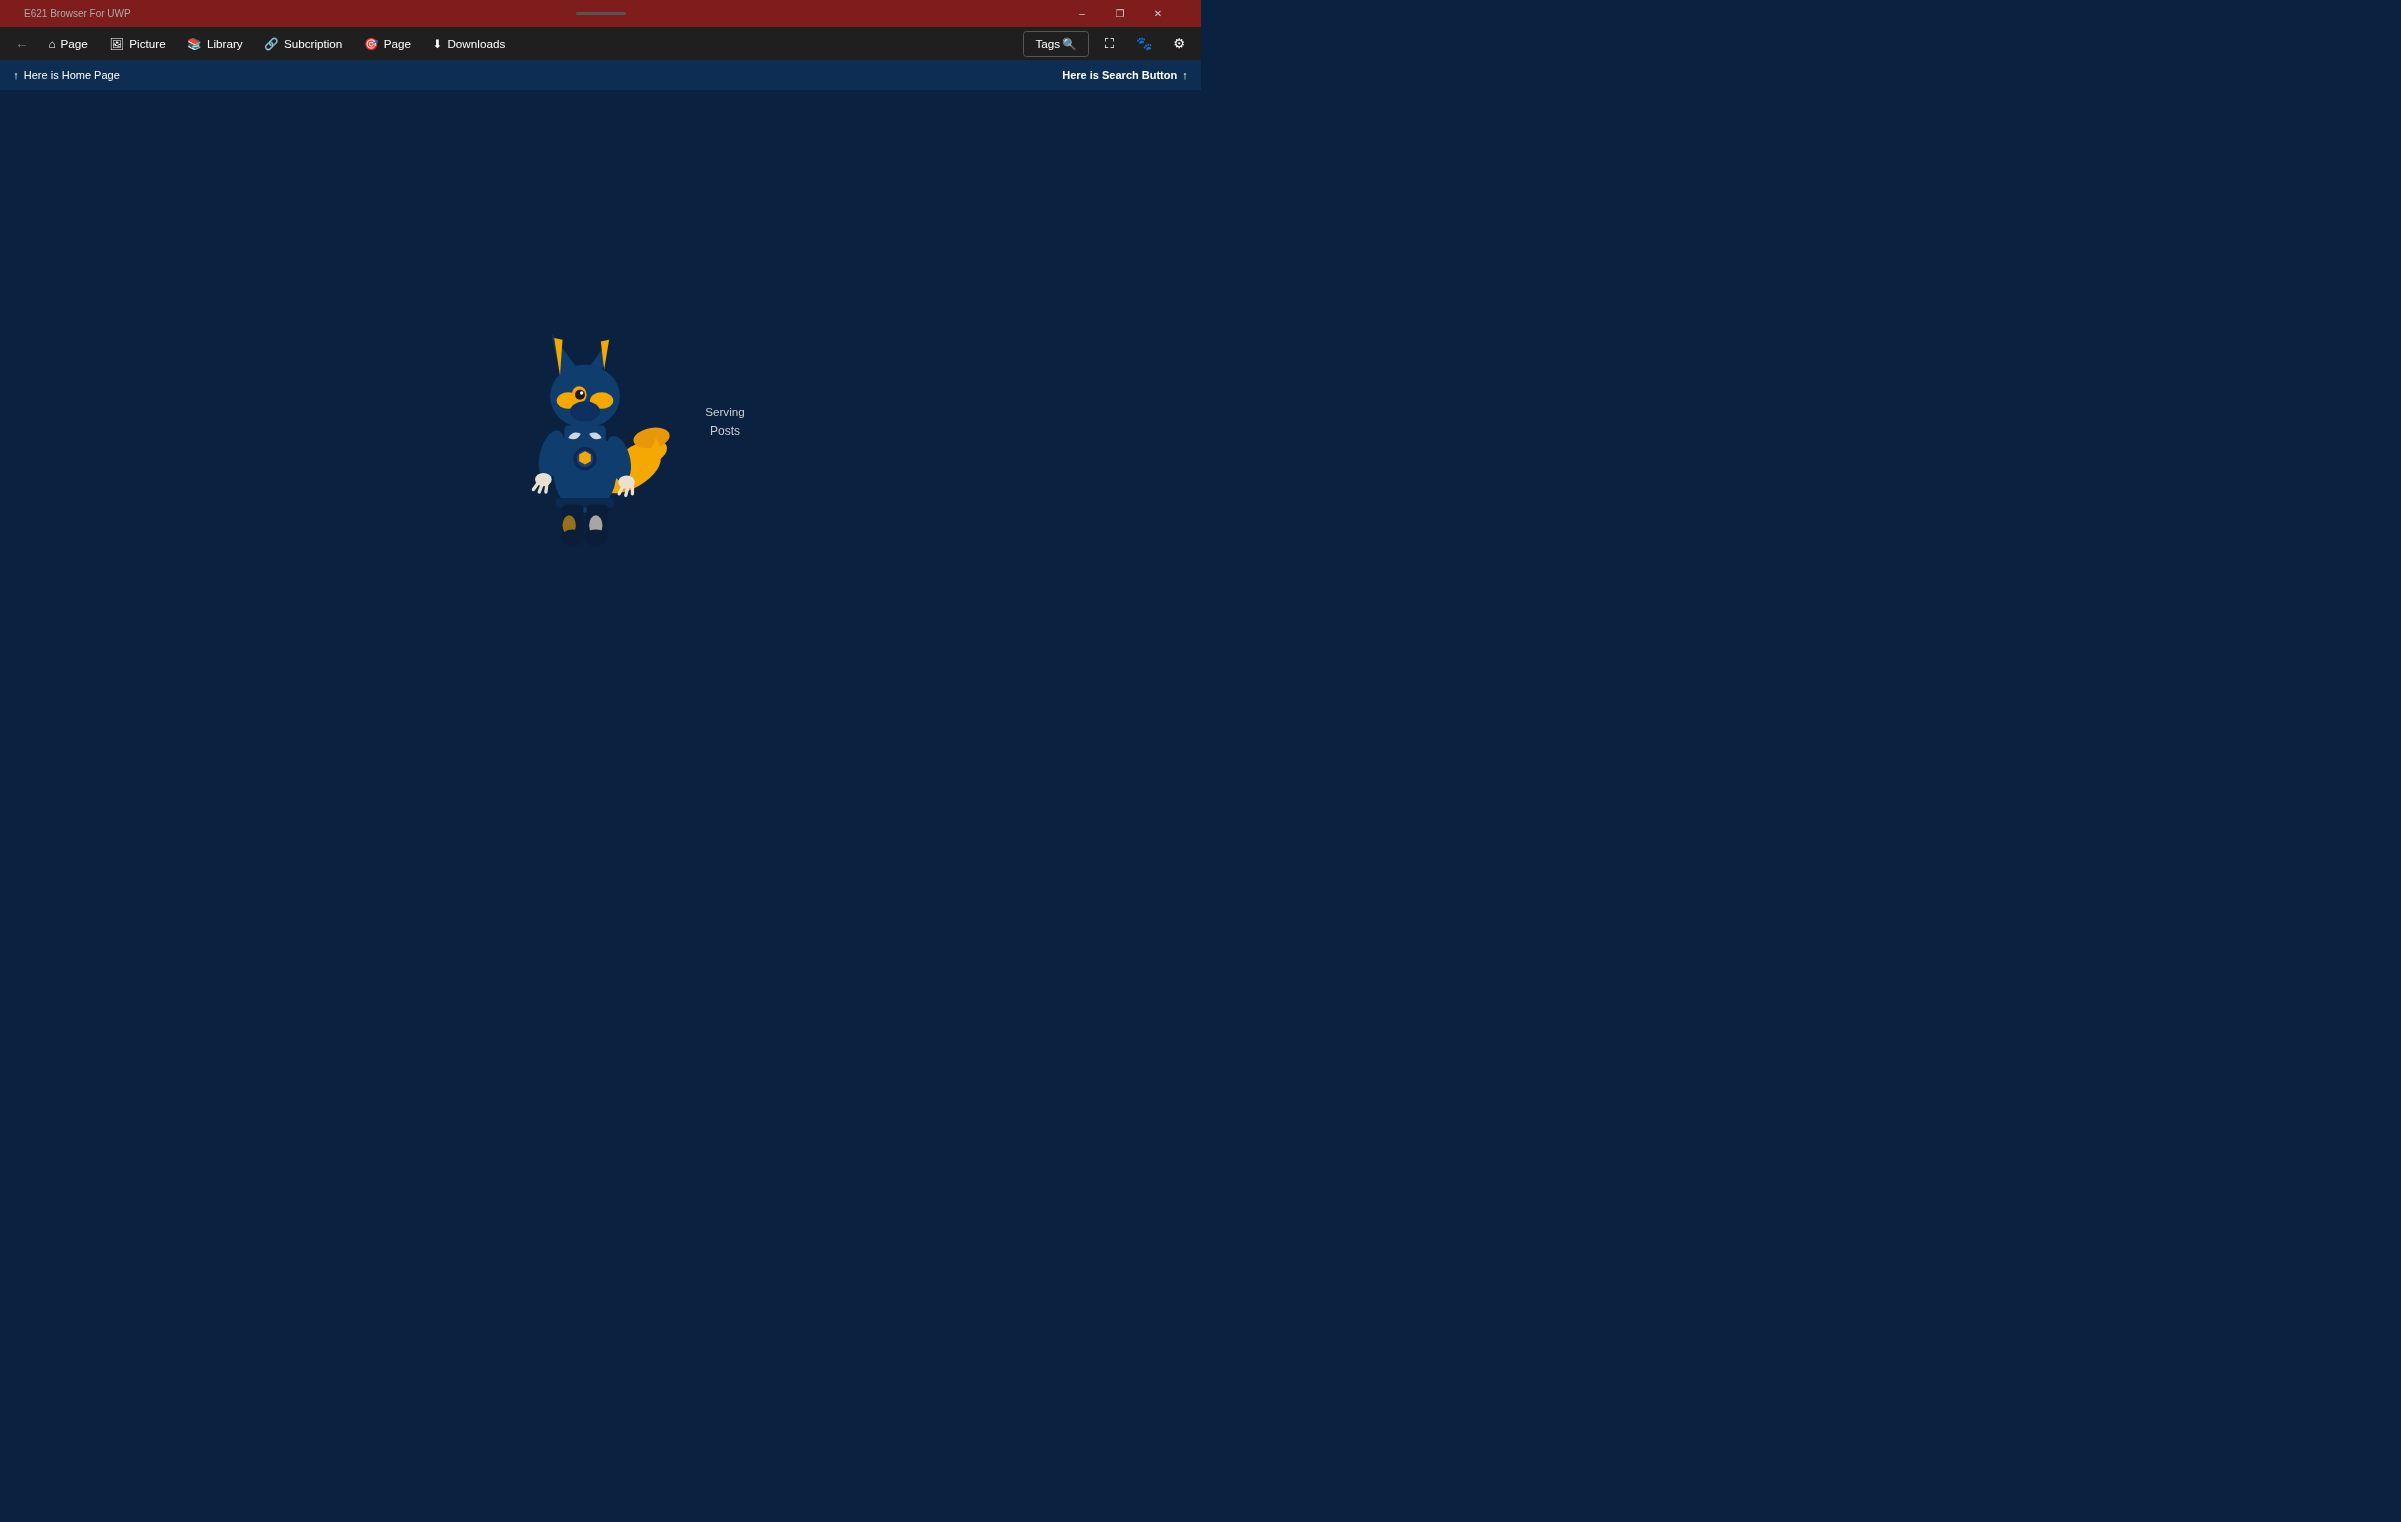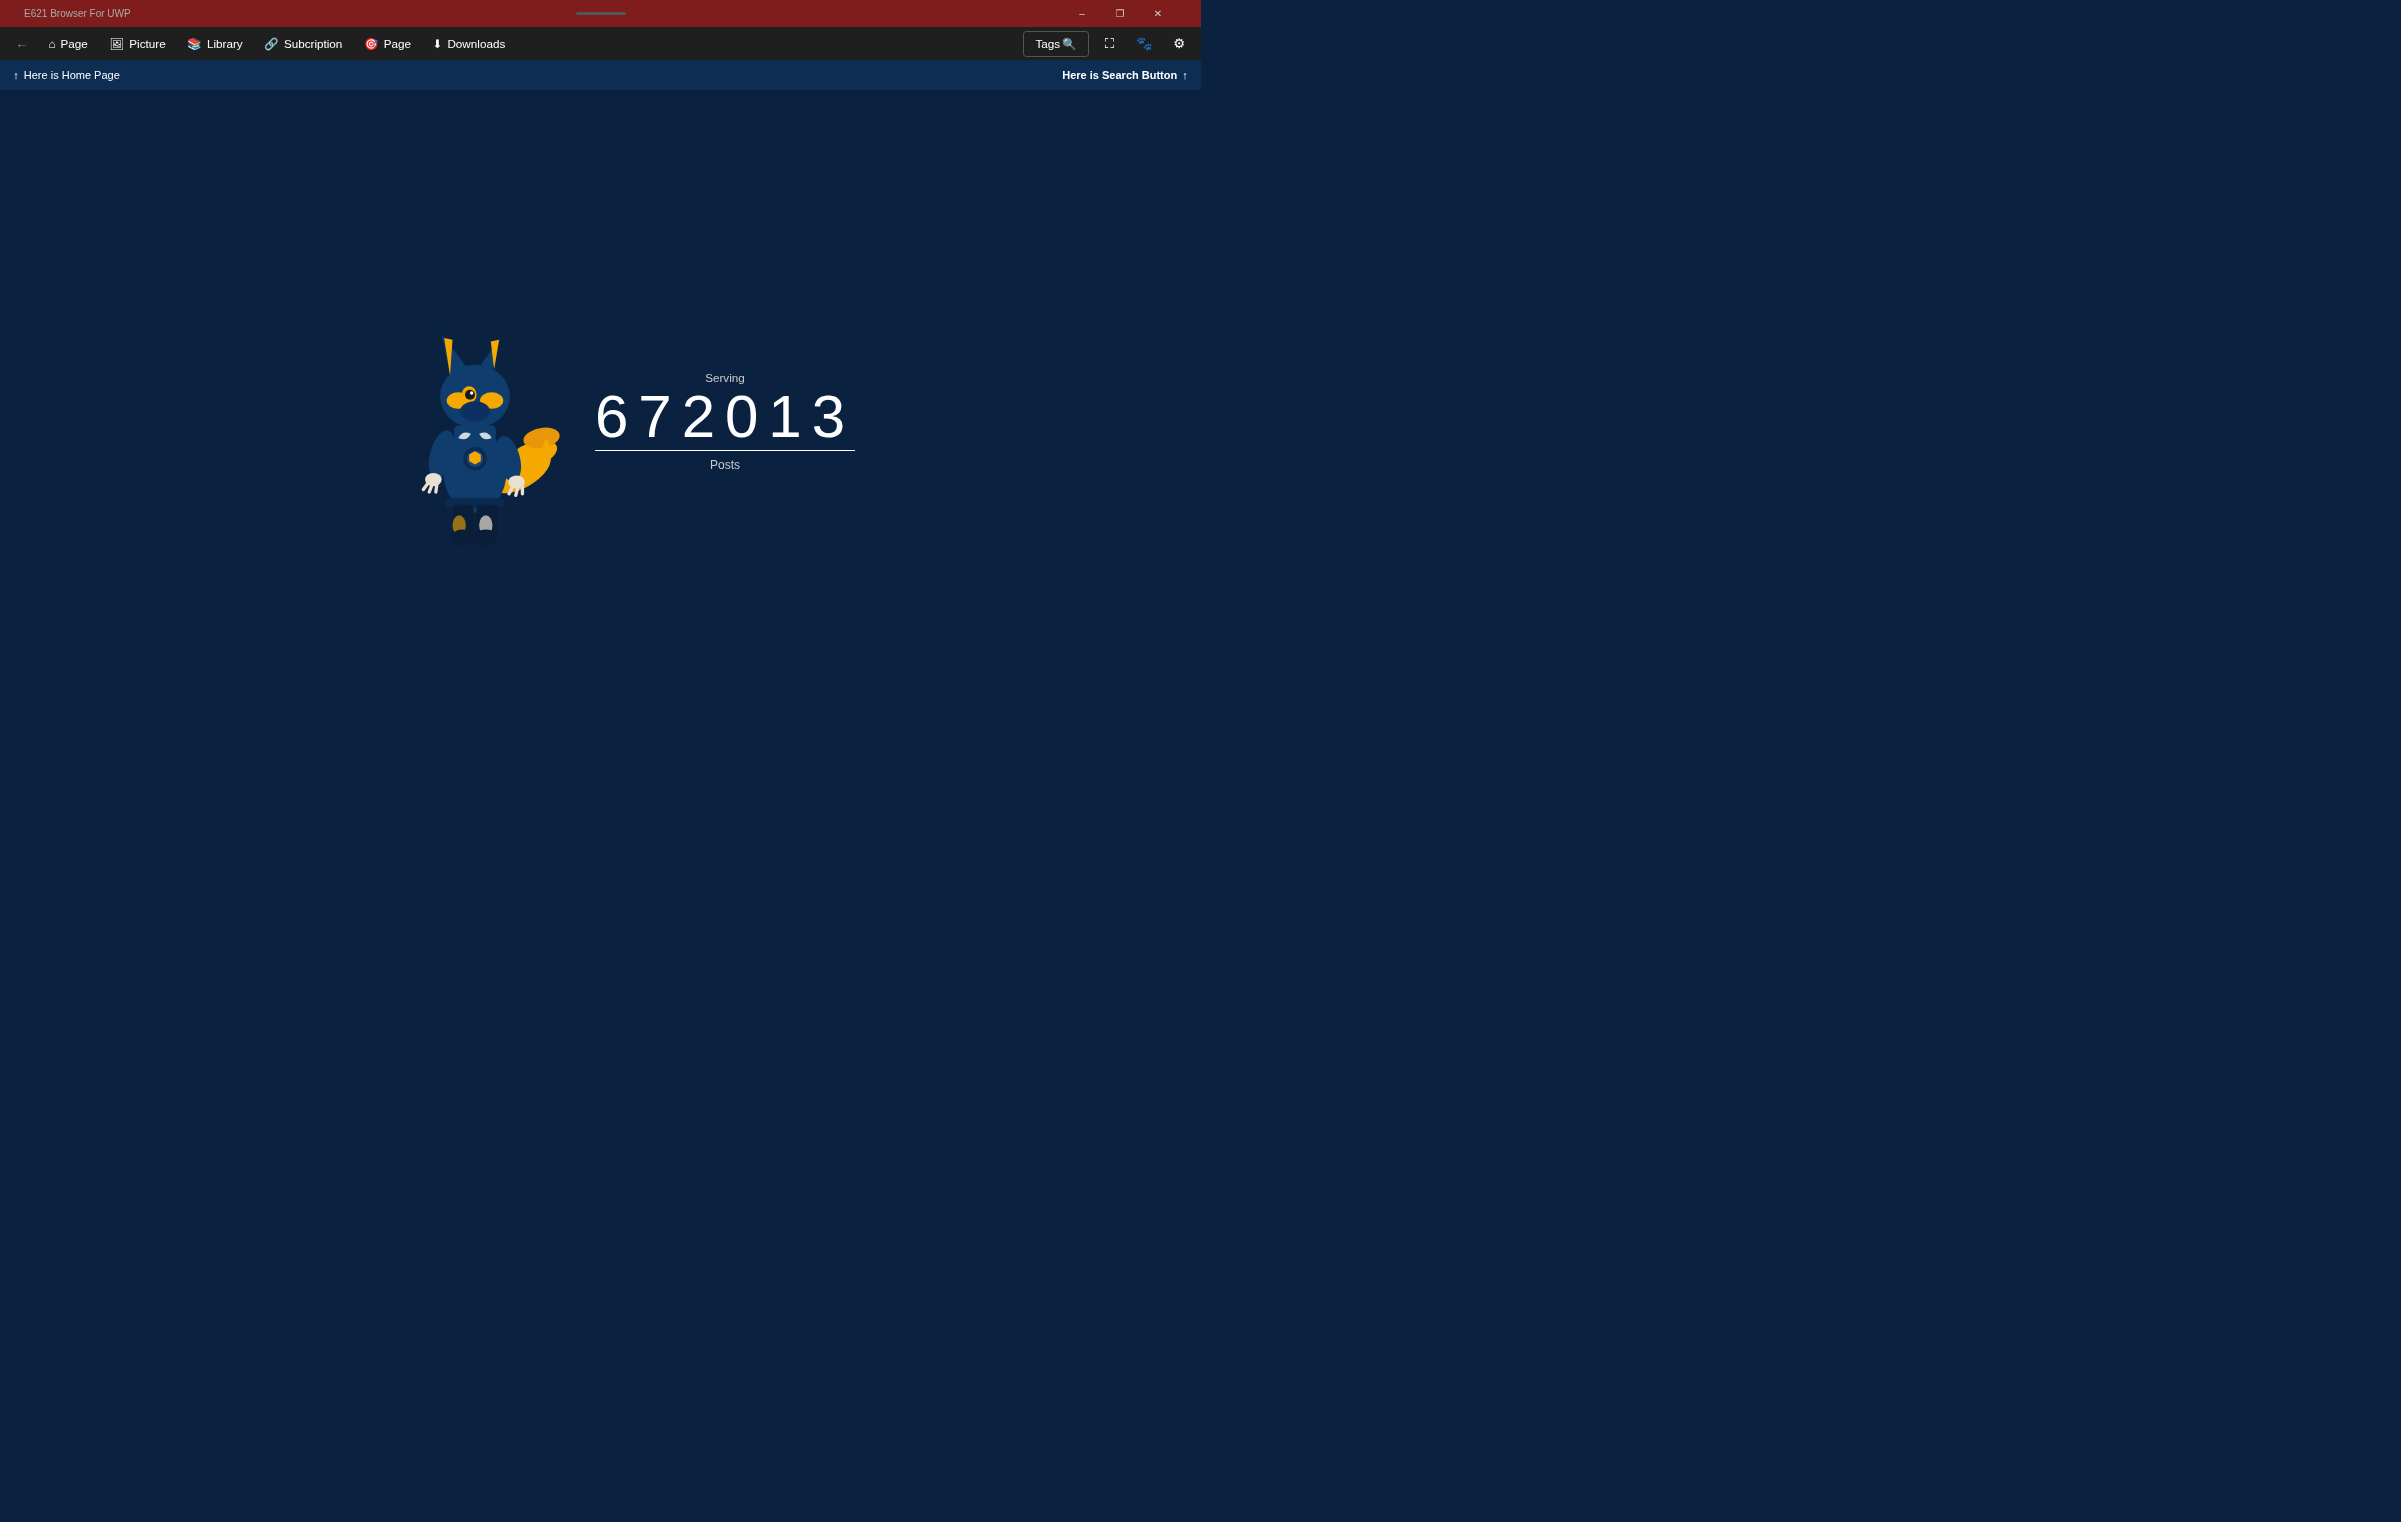--- a/index.html
+++ b/index.html
@@ -323,18 +323,17 @@
 
       <ellipse cx="140" cy="320" rx="14" ry="10" fill="#0a1e3a"></ellipse>
       <ellipse cx="168" cy="320" rx="14" ry="10" fill="#0a1e3a"></ellipse>
 
       <path d="M135 200 Q140 190 150 195 Q145 205 135 200Z" fill="#fff" opacity="0.8"></path>
       <path d="M175 200 Q170 190 160 195 Q165 205 175 200Z" fill="#fff" opacity="0.8"></path>
     </svg>
 
     <div class="stats-section">
       <div class="stats-serving">Serving</div>
-      <div class="stats-number">672013</div>
       <div class="stats-posts">Posts</div>
     </div>
   </div>
 </div>
 
 
 </body></html>

